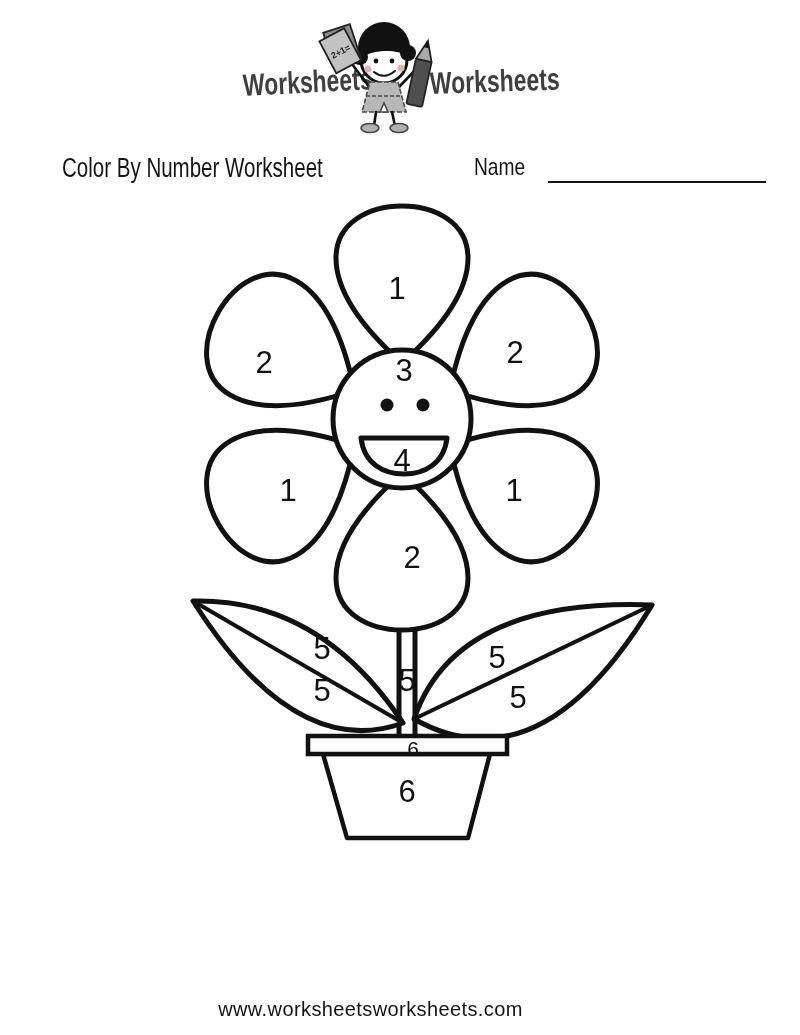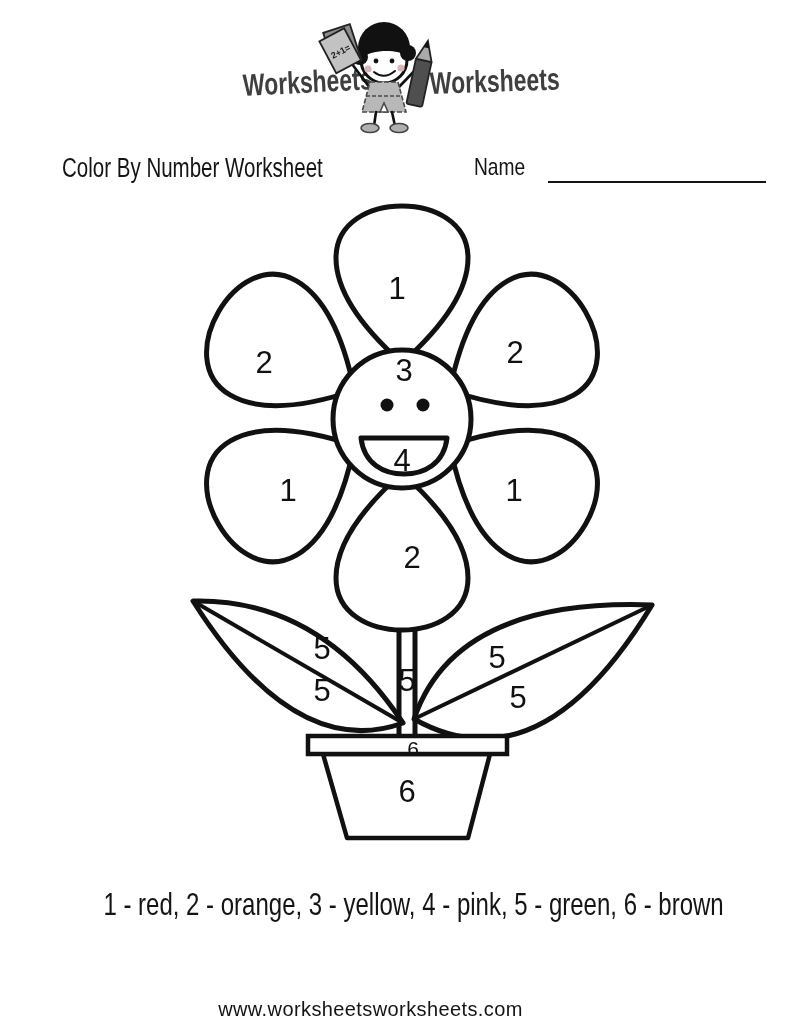--- a/index.html
+++ b/index.html
@@ -112,19 +112,16 @@
     <text class="num" x="402" y="471">4</text>
     <text class="num" x="407" y="691">5</text>
     <text class="num" x="322" y="659">5</text>
     <text class="num" x="322" y="701">5</text>
     <text class="num" x="497" y="668">5</text>
     <text class="num" x="518" y="708">5</text>
     <text class="num num-small" x="413" y="756">6</text>
     <text class="num" x="407" y="802">6</text>
   </svg>
 
-  <div id="legend" class="abs">
-    <span>1 - red, 2 - orange, 3 - yellow, 4 - pink, 5 - green, 6 - brown</span>
-  </div>
 
   <div id="footer" class="abs">www.worksheetsworksheets.com</div>
 
 </div>
 
 </body></html>

